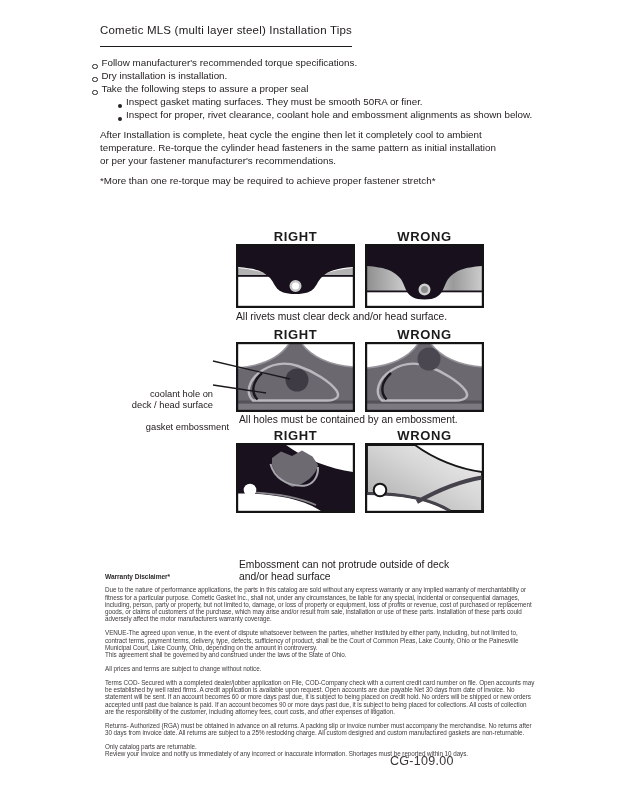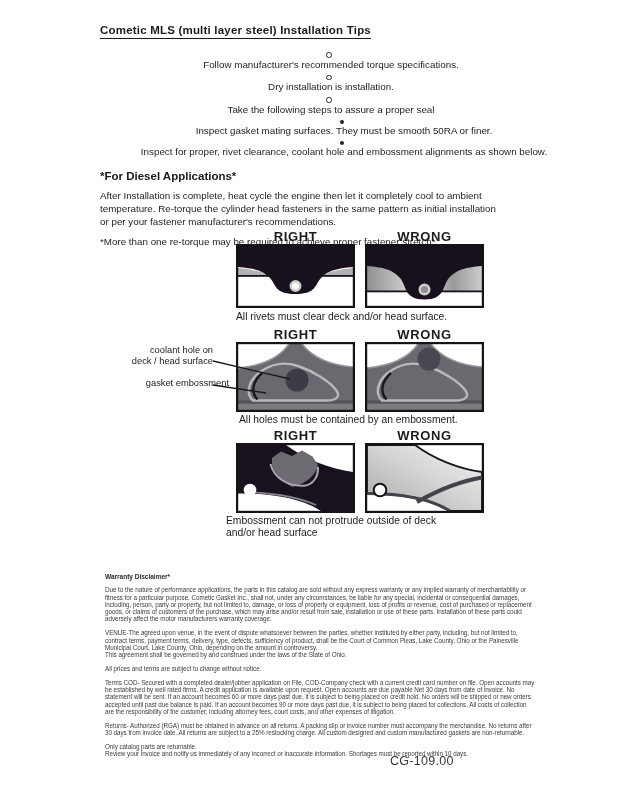--- a/index.html
+++ b/index.html
@@ -1,24 +1,24 @@
 <!DOCTYPE html>
 <html><head>
 <meta charset="utf-8">
 <style>
   html,body{margin:0;padding:0;background:#ffffff;}
   .page{position:relative;width:618px;height:800px;background:#ffffff;overflow:hidden;
         font-family:"Liberation Sans", sans-serif;color:#272324;}
   .abs{position:absolute;}
-  .ml{white-space:pre-line;}
+  .ml{white-space:pre-line;margin-top:44px;}
   .top-block{position:absolute;left:100px;top:20px;width:470px;}
-  .doc-title{display:inline-block;font-size:11.5px;font-weight:700;letter-spacing:.2px;
-             color:#1e1a1b;border-bottom:1.6px solid #1e1a1b;padding-bottom:2px;margin:0;}
+  .doc-title{display:inline-block;font-size:11.5px;font-weight:400;letter-spacing:.2px;
+             color:#1e1a1b;border-bottom:1.6px solid #1e1a1b;padding-bottom:10px;margin:0;}
   .tips-list{list-style:none;margin:9px 0 0 -8px;padding:0;font-size:9.8px;line-height:13px;}
-  .tips-list li{display:flex;align-items:center;flex-direction:column;}
+  .tips-list li{display:flex;align-items:flex-end;}
   .tips-list li.sub{margin-left:26px;}
   .bco{width:3.5px;height:3.5px;border:1px solid #272324;border-radius:50%;margin:4px 4px 0 0;flex:none;}
   .bdot{width:4px;height:4px;background:#272324;border-radius:50%;margin:4px 4px 0 0;flex:none;}
   .diesel-h{font-size:11.5px;font-weight:700;color:#1e1a1b;margin:12px 0 0 0;}
   .body-p{font-size:9.8px;line-height:13px;margin:7px 0 0 0;}
   .dg-label{position:absolute;width:119px;text-align:center;font-size:13px;font-weight:700;
             letter-spacing:.6px;color:#1b1b1b;}
   .dg-caption{position:absolute;font-size:10.3px;line-height:11.5px;color:#242021;}
   .dg-ann{position:absolute;width:125px;text-align:right;font-size:9.3px;line-height:10.5px;color:#242021;}
   .warranty{position:absolute;left:105px;top:573px;width:432px;font-size:6.3px;line-height:7.3px;
@@ -50,21 +50,20 @@
         </li>
       <li class="sub">
           <span class="bdot"></span>
           <span>Inspect gasket mating surfaces.  They must be smooth 50RA or finer.</span>
         </li>
       <li class="sub">
           <span class="bdot"></span>
           <span>Inspect for proper, rivet clearance, coolant hole and embossment alignments as shown below.</span>
         </li>
     </ul>
-    <h2 class="diesel-h">*For Diesel Applications*</h2>
     <p class="body-p ml">After Installation is complete, heat cycle the engine then let it completely cool to ambient
 temperature. Re-torque the cylinder head fasteners in the same pattern as initial installation
 or per your fastener manufacturer's recommendations.</p>
     <p class="body-p">*More than one re-torque may be required to achieve proper fastener stretch*</p>
   </div>
 
   <div class="dg-label" style="left:236px;top:229px;">RIGHT</div>
   <div class="dg-label" style="left:365px;top:229px;">WRONG</div>
 
   <svg class="abs" style="left:236px;top:244px;" width="119" height="64" viewBox="0 0 119 64">
@@ -158,21 +157,21 @@
       </linearGradient>
     </defs>
     <rect x="0" y="0" width="119" height="70" fill="#ffffff"></rect>
     <path d="M2,2 L50,2 C69,16 94,26 117,29 L117,68 L85,68 C62,53.5 30,50.5 2,50.5 Z" fill="url(#gb3)" stroke="#161616" stroke-width="1.8"></path>
     <path d="M2,50.5 C30,50.5 62,53.5 85,68" stroke="#45424b" stroke-width="3.2" fill="none"></path>
     <path d="M52,59 C75,46 96,38 117,34.5" stroke="#45424b" stroke-width="4.2" fill="none"></path>
     <circle cx="15" cy="47" r="6.3" fill="#ffffff" stroke="#161616" stroke-width="2"></circle>
     <rect x="1.1" y="1.1" width="116.8" height="67.8" fill="none" stroke="#141414" stroke-width="2.2"></rect>
   </svg>
 
-  <div class="dg-caption ml" style="left:226px;top:515px;">Embossment can not protrude outside of deck
+  <div class="dg-caption ml" style="left:239px;top:515px;">Embossment can not protrude outside of deck
 and/or head surface</div>
 
   <div class="warranty">
     <h3>Warranty Disclaimer*</h3>
     <p class="ml">Due to the nature of performance applications, the parts in this catalog are sold without any express warranty or any implied warranty of merchantability or fitness for a particular purpose.  Cometic Gasket Inc., shall not, under any circumstances, be liable for any special, incidental or consequential damages, including, person, party or property, but not limited to, damage, or loss of property or equipment, loss of profits or revenue, cost of purchased or replacement goods, or claims of customers of the purchase, which may arise and/or result from sale, installation or use of these parts.  Installation of these parts could adversely affect the motor manufacturers warranty coverage.</p>
     <p class="ml">VENUE-The agreed upon venue, in the event of dispute whatsoever between the parties, whether instituted by either party, including, but not limited to, contract terms, payment terms, delivery, type, defects, sufficiency of product, shall be the Court of Common Pleas, Lake County, Ohio or the Painesville Municipal Court, Lake County, Ohio, depending on the amount in controversy.
 This agreement shall be governed by and construed under the laws of the State of Ohio.</p>
     <p class="ml">All prices and terms are subject to change without notice.</p>
     <p class="ml">Terms COD- Secured with a completed dealer/jobber application on File, COD-Company check with a current credit card number on file.  Open accounts may be established by well rated firms.  A credit application is available upon request.  Open accounts are due payable Net 30 days from date of invoice.  No statement will be sent.  If an account becomes 60 or more days past due, it is subject to being placed on credit hold.  No orders will be shipped or new orders accepted until past due balance is paid.  If an account becomes 90 or more days past due, it is subject to being placed for collections.  All costs of collection are the responsibility of the customer, including attorney fees, court costs, and other expenses of litigation.</p>
     <p class="ml">Returns- Authorized (RGA) must be obtained in advance on all returns.  A packing slip or invoice number must accompany the merchandise.  No returns after 30 days from invoice date.  All returns are subject to a 25% restocking charge.  All custom designed and custom manufactured gaskets are non-returnable.</p>

